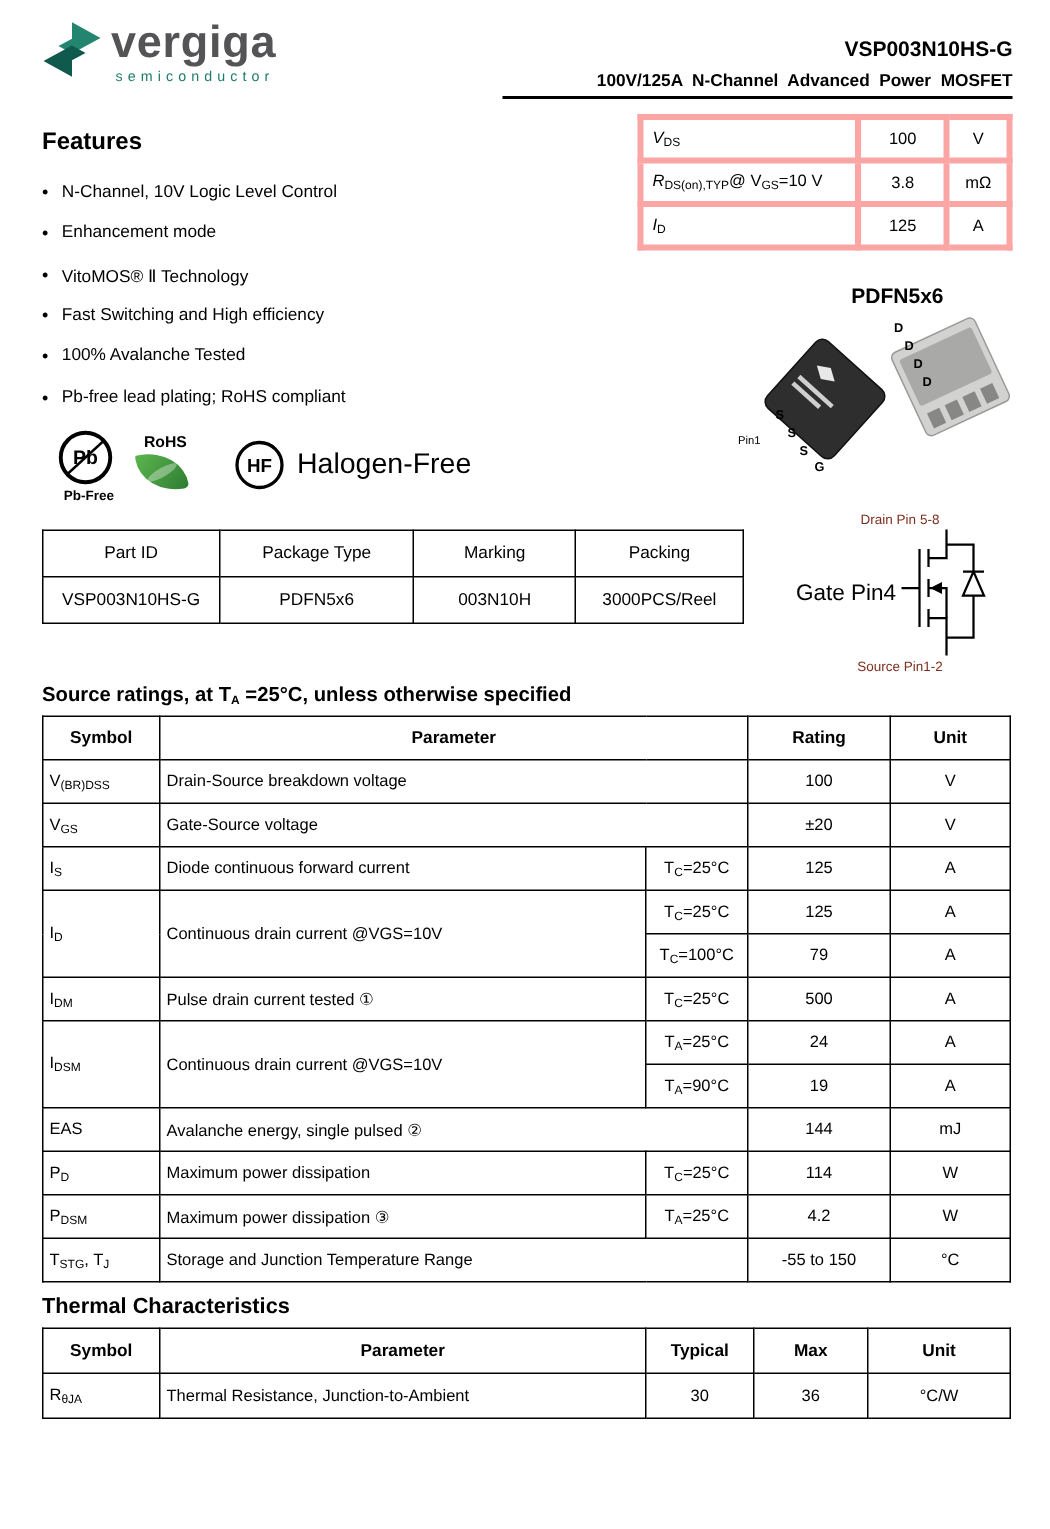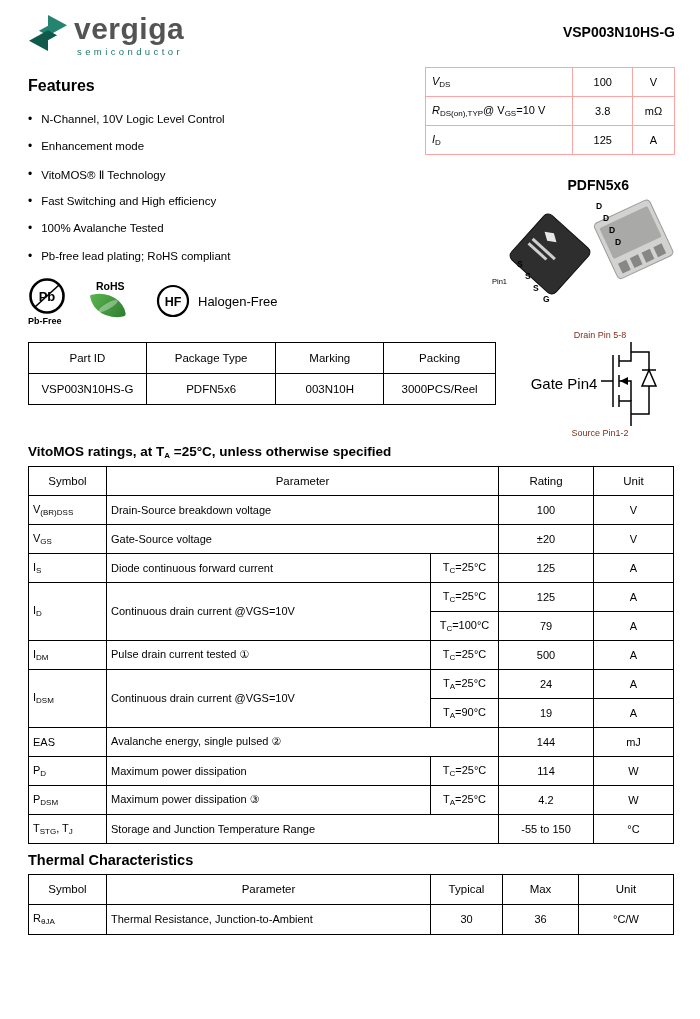--- a/index.html
+++ b/index.html
@@ -21,35 +21,35 @@
   .top { display: flex; margin-top: 8px; }
   .col-left { width: 385px; }
   .col-right { width: 262px; }
 
   .features-title { font-size: 16px; font-weight: bold; margin-top: 12px; }
   .feature-list { margin-top: 18px; }
   .feature-item { display: flex; align-items: flex-start; font-size: 11.5px; margin-bottom: 13.5px; }
   .feature-item::before { content: "•"; margin-right: 9px; font-size: 12px; line-height: 1.15; }
 
   .badges { display: flex; align-items: center; margin-top: 8px; }
-  .badge-pb { display: flex; flex-direction: column; align-items: flex-start; width: 48px; }
+  .badge-pb { display: flex; flex-direction: column; align-items: flex-end; width: 48px; }
   .pb-label { font-size: 9px; font-weight: bold; margin-top: 1px; }
   .badge-rohs { position: relative; width: 56px; height: 48px; margin-left: 6px; }
   .rohs-text { font-size: 10.5px; font-weight: bold; position: absolute; top: 3px; left: 14px; }
   .leaf { position: absolute; left: 10px; top: 15px; width: 32px; height: 27px;
           background: linear-gradient(135deg, #5cb54e, var(--rohs_green, #2e7d32));
           border-radius: 6% 100% 12% 100%; transform: rotate(-10deg); }
   .leaf::after { content: ""; position: absolute; left: 5px; top: 11px; width: 22px; height: 6px;
           border-radius: 50%; background: rgba(255,255,255,.35); transform: rotate(-20deg); }
   .badge-hf { display: flex; align-items: center; margin-left: 18px; }
-  .halogen { font-size: 13px; margin-left: 8px; }
+  .halogen { font-size: 19px; margin-left: 8px; }
 
   
   .kspec { width: 250px; margin-left: auto; margin-top: 2px; border-collapse: collapse; }
-  .kspec td { border: 1px solid #fca5a5; height: 29px; font-size: 11px; padding: 2px 6px; margin-left: 32px; }
+  .kspec td { border: 4px solid #fca5a5; height: 29px; font-size: 11px; padding: 2px 6px; margin-left: 32px; }
   .kspec .kp { width: 148px; text-align: left; }
   .kspec .kv { width: 60px; text-align: center; }
   .kspec .ku { width: 42px; text-align: center; }
   .ital { font-style: italic; }
   sub { font-size: 8px; vertical-align: -2px; }
 
   .pkg-name { font-size: 14px; font-weight: bold; text-align: right; padding-right: 46px; margin-top: 22px; }
   .pkg { position: relative; width: 262px; height: 128px; margin-top: 4px; }
   .pin { position: absolute; font-size: 8.5px; font-weight: bold; }
   .pin1 { position: absolute; font-size: 7.5px; }
@@ -61,21 +61,21 @@
 
   .mosfet { margin-left: auto; width: 150px; text-align: center; }
   .mf-drain, .mf-source { font-size: 9px; color: var(--diagram_red, #7e2f1e); }
   .mf-row { display: flex; align-items: center; justify-content: center; }
   .mf-gate { font-size: 15px; margin-right: 2px; color: #000; }
 
   
   .mr-title { font-size: 13.5px; font-weight: bold; margin-top: 6px; }
   .tbl { width: 645px; border-collapse: collapse; table-layout: fixed; margin-top: 6px; }
   .tbl th, .tbl td { border: 1px solid #000; font-size: 11px; padding: 1px 4px; overflow: hidden; }
-  .tbl th { font-weight: normal; text-align: center; font-size: 11.5px; }
+  .tbl th { font-weight: bold; text-align: center; font-size: 11.5px; }
   .ratings tr { height: 29px; }
   .thermal tr { height: 30px; }
   .c-sym { text-align: left; padding-left: 8px; font-size: 11.5px; }
   .c-par { text-align: left; padding-left: 10px; }
   .c-mid { text-align: center; }
   .th-title { font-size: 14.5px; font-weight: bold; margin-top: 8px; }
 </style>
 </head>
 <body>
 
@@ -87,20 +87,21 @@
         <path d="M22 1 L43 12.5 L22 24 L12 18.5 L22 13 L32 18.5 L22 24" fill="#23856f"></path>
         <path d="M22 41 L1 29.5 L22 18 L32 23.5 L22 29 L12 23.5 L22 18" fill="#0f5a4c"></path>
       </svg>
       <div class="logo-txt">
         <span class="brand">vergiga</span>
         <span class="brand-sub">semiconductor</span>
       </div>
     </div>
     <div class="hdr-right">
       <div class="part-no">VSP003N10HS-G</div>
+      <div class="subtitle">100V/125A  N-Channel  Advanced  Power  MOSFET</div>
     </div>
   </div>
 
   <div class="top">
     <div class="col-left">
       <div class="features-title">Features</div>
       <div class="feature-list">
         <div class="feature-item">
             <span>N-Channel, 10V Logic Level Control</span>
           </div>
@@ -238,21 +239,21 @@
             <path d="M50 30 L43 46 L57 46 Z"></path>
           </g>
           <path d="M21 41 L29 37 L29 45 Z" fill="#000"></path>
         </svg>
       </div>
       <div class="mf-source">Source Pin1-2</div>
     </div>
   </div>
 
   <div class="mr-title">
-    <span>VitoMOS ratings, at T</span><sub>A</sub><span> =25°C, unless otherwise specified</span>
+    <span>Source ratings, at T</span><sub>A</sub><span> =25°C, unless otherwise specified</span>
   </div>
 
   <table class="tbl ratings">
     <colgroup>
         <col style="width:78px">
         <col style="width:324px">
         <col style="width:68px">
         <col style="width:95px">
         <col style="width:80px">
       </colgroup>

